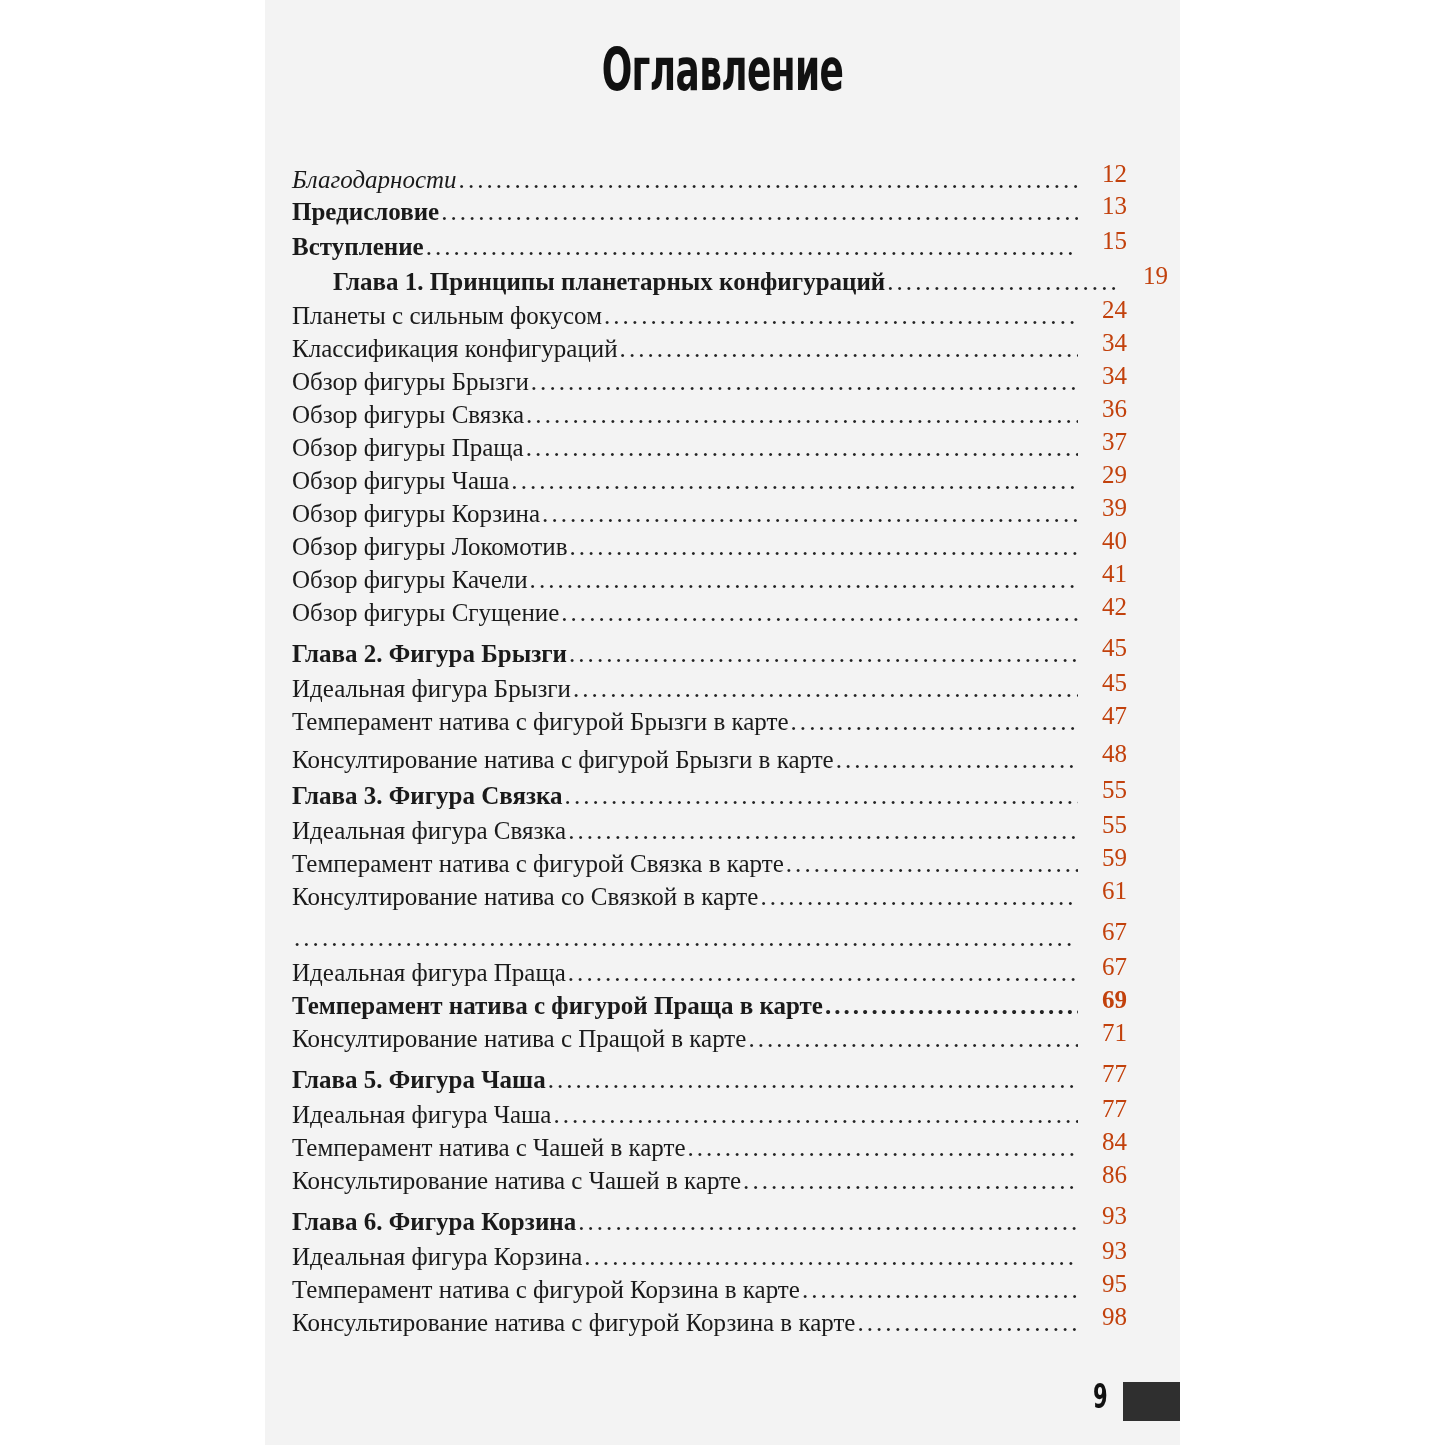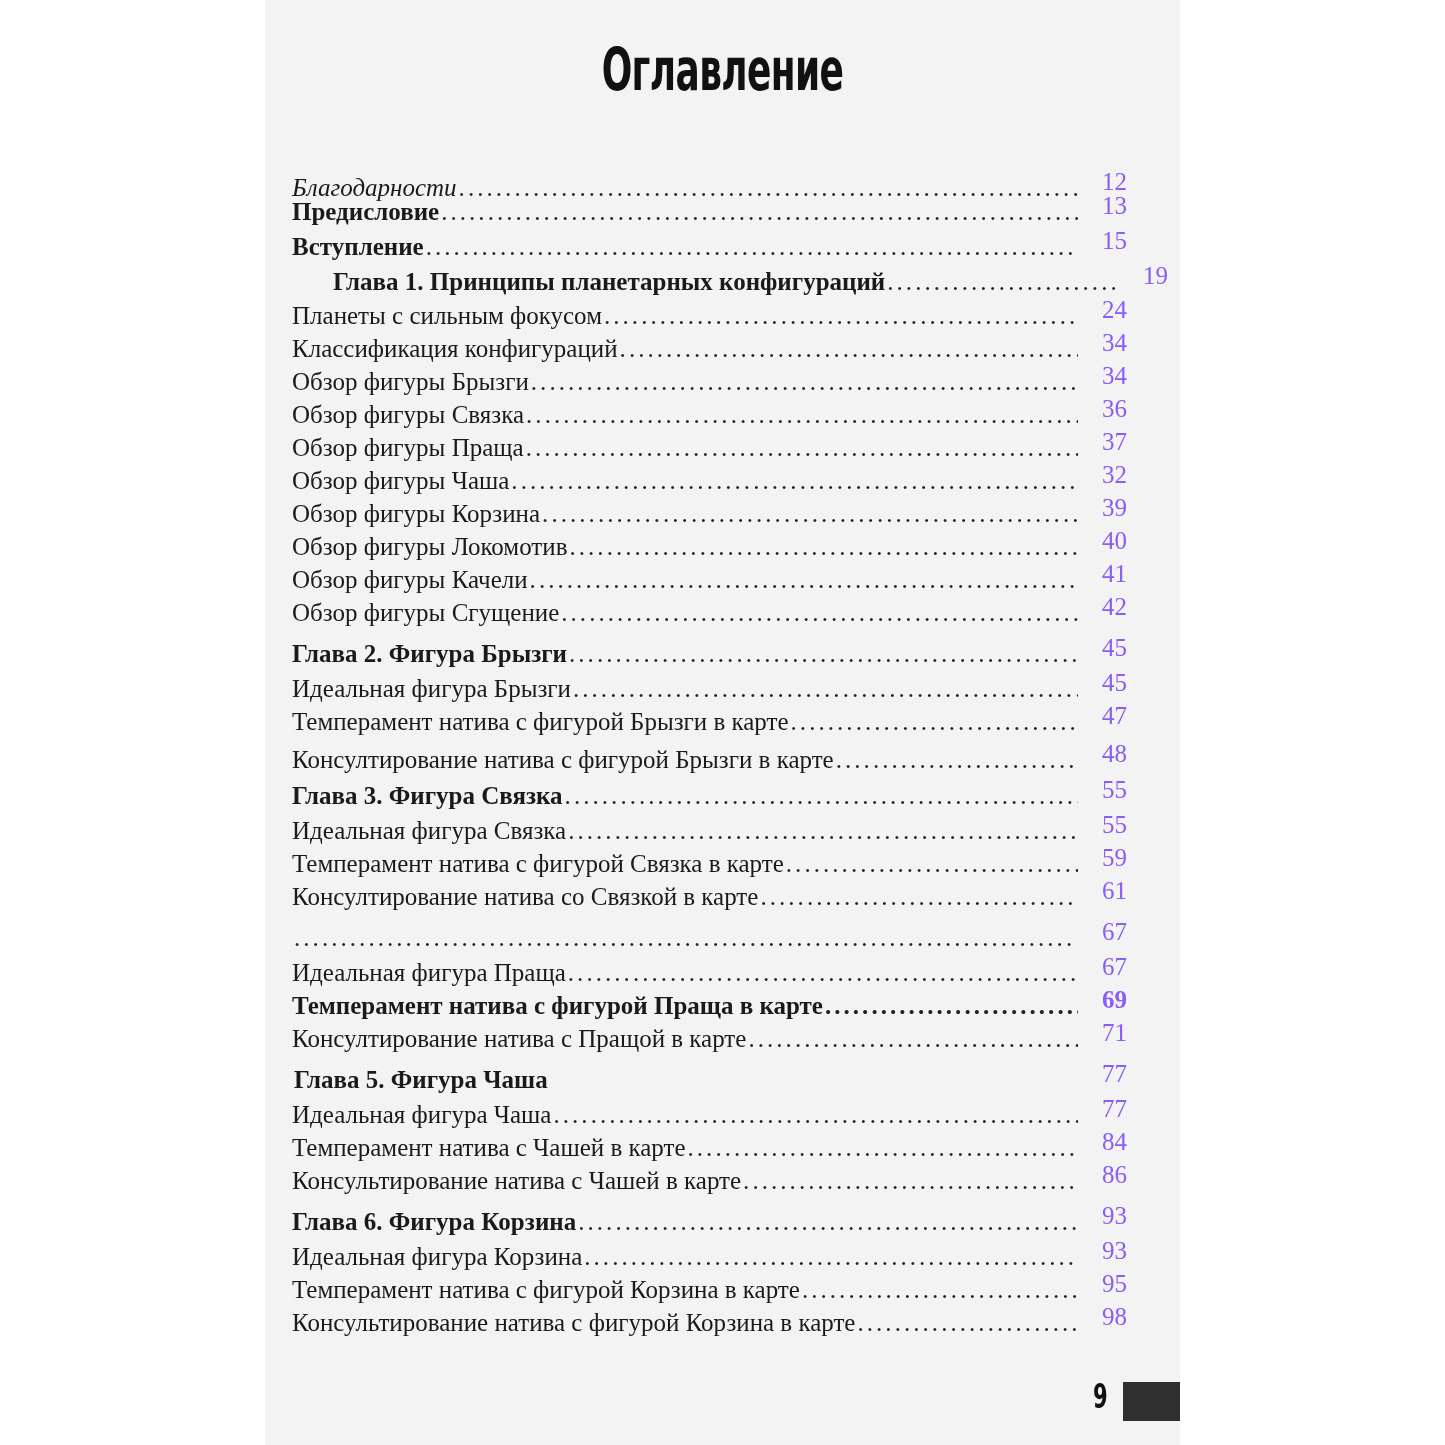--- a/index.html
+++ b/index.html
@@ -67,21 +67,21 @@
       content: ". . . . . . . . . . . . . . . . . . . . . . . . . . . . . . . . . . . . . . . . . . . . . . . . . . . . . . . . . . . . . . . . . . . . . . . . . . . . . . . . . . . .";
       letter-spacing: -1.6px;
     }
     .pnum {
       position: absolute;
       right: -35px;
       width: 40px;
       text-align: right;
       font-family: "Liberation Serif", serif;
       font-size: 25px;
-      color: #8b5cf6;
+      color: #c2410c;
       top: -6px;
     }
     .footer-num {
       position: absolute;
       left: 828px;
       top: 1376px;
       font-family: "DejaVu Sans", sans-serif;
       font-weight: bold;
       font-size: 34px;
       color: #111;
@@ -97,21 +97,21 @@
       background: #2f2f2f;
     }
   </style>
 </head>
 <body>
 
 <div class="page">
   <div class="title">Оглавление</div>
 
   <div class="toc" id="toc">
-      <div class="row italic" style="top: 32px;">
+      <div class="row italic" style="top: 24px;">
         <span class="label">Благодарности</span>
         <span class="leader"></span>
         <span class="pnum">12</span>
       </div>
       <div class="row bold" style="top: 56px;">
         <span class="label">Предисловие</span>
         <span class="leader"></span>
         <span class="pnum">13</span>
       </div>
       <div class="row bold" style="top: 91px;">
@@ -145,21 +145,21 @@
         <span class="pnum">36</span>
       </div>
       <div class="row" style="top: 292px;">
         <span class="label">Обзор фигуры Праща</span>
         <span class="leader"></span>
         <span class="pnum">37</span>
       </div>
       <div class="row" style="top: 325px;">
         <span class="label">Обзор фигуры Чаша</span>
         <span class="leader"></span>
-        <span class="pnum">32</span>
+        <span class="pnum">29</span>
       </div>
       <div class="row" style="top: 358px;">
         <span class="label">Обзор фигуры Корзина</span>
         <span class="leader"></span>
         <span class="pnum">39</span>
       </div>
       <div class="row" style="top: 391px;">
         <span class="label">Обзор фигуры Локомотив</span>
         <span class="leader"></span>
         <span class="pnum">40</span>
@@ -226,21 +226,21 @@
       <div class="row" style="top: 850px; font-weight: bold;">
         <span class="label">Темперамент натива  с фигурой Праща в карте</span>
         <span class="leader"></span>
         <span class="pnum">69</span>
       </div>
       <div class="row" style="top: 883px; align-items: center;">
         <span class="label">Консултирование натива  с Пращой в карте</span>
         <span class="leader"></span>
         <span class="pnum">71</span>
       </div>
-      <div class="row bold" style="top: 924px; flex-direction: column;">
+      <div class="row bold" style="top: 924px;">
         <span class="label">Глава 5. Фигура Чаша</span>
         <span class="leader"></span>
         <span class="pnum">77</span>
       </div>
       <div class="row" style="top: 959px;">
         <span class="label">Идеальная фигура Чаша</span>
         <span class="leader"></span>
         <span class="pnum">77</span>
       </div>
       <div class="row" style="top: 992px;">

